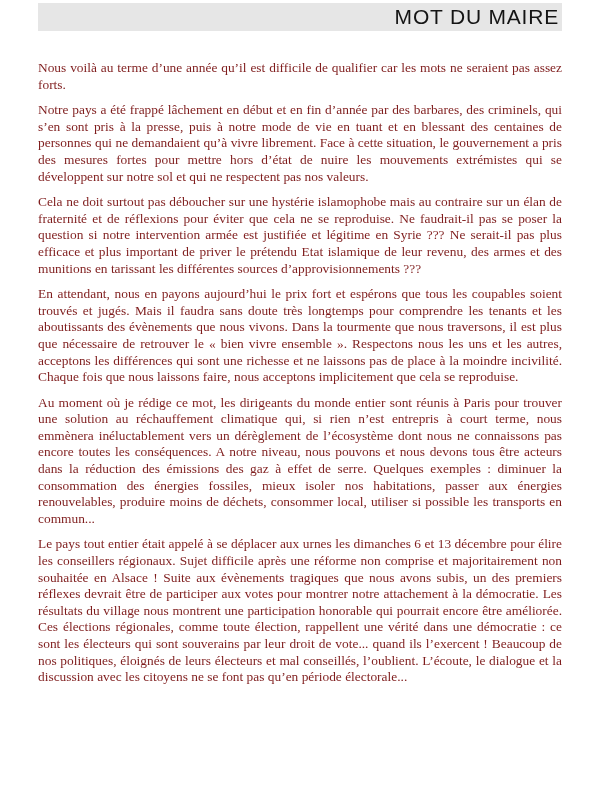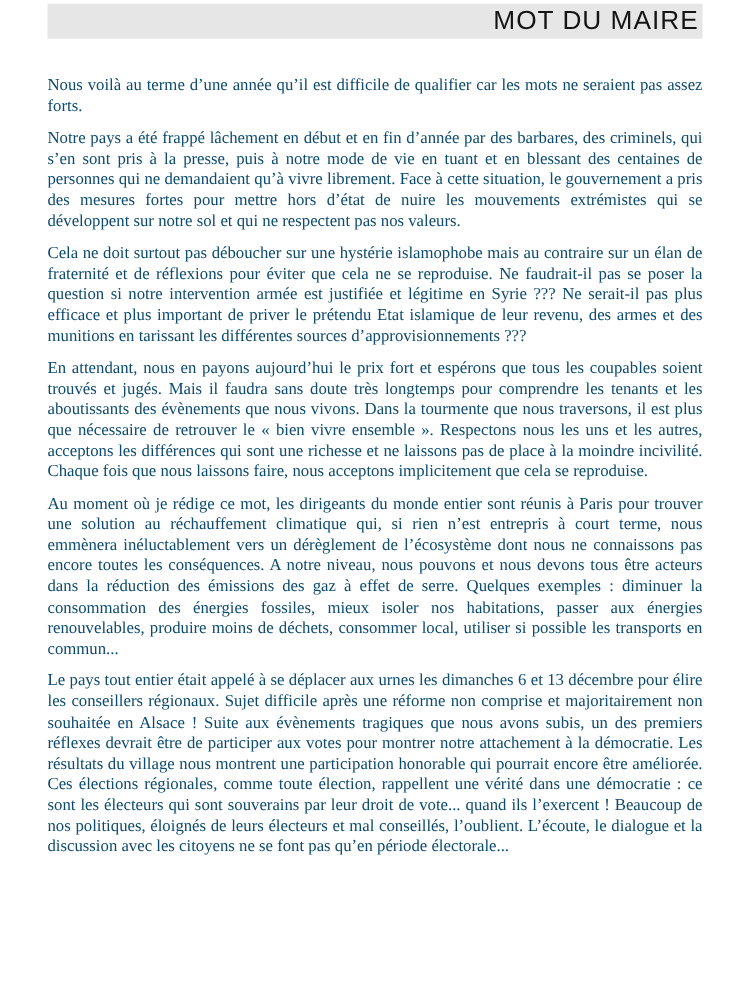--- a/index.html
+++ b/index.html
@@ -40,21 +40,21 @@
     position: absolute;
     left: 38px;
     top: 60px;
     width: 524px;
   }
   .content p {
     margin: 0 0 9px 0;
     font-family: "Liberation Serif", serif;
     font-size: 13.4px;
     line-height: 16.6px;
-    color: #0c4a6e;
+    color: #7f1d1d;
     text-align: justify;
     text-justify: inter-word;
   }
   .footer {
     position: absolute;
     left: 0;
     top: 768px;
     width: 600px;
     text-align: center;
   }

